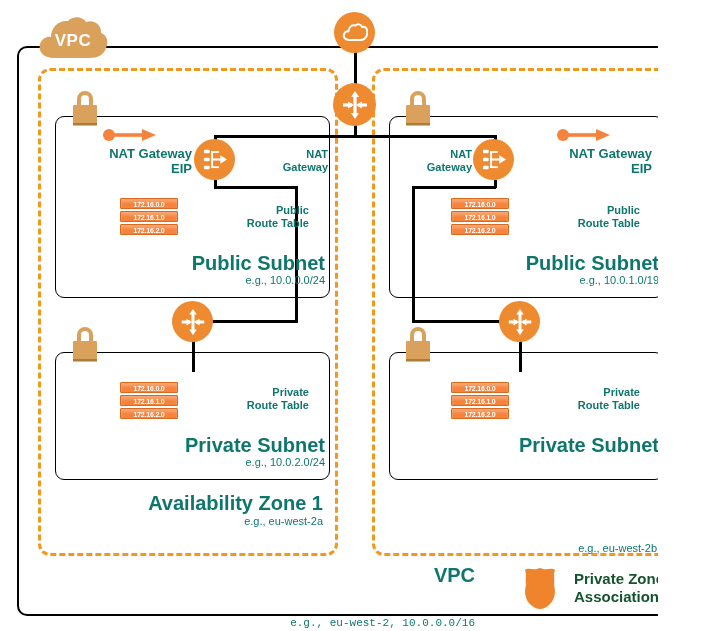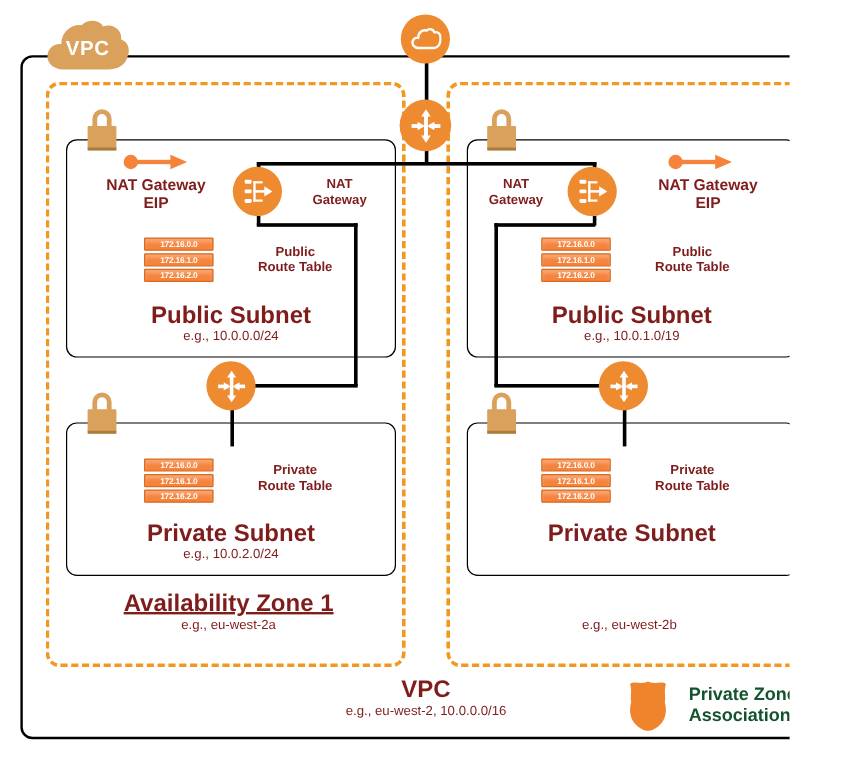--- a/index.html
+++ b/index.html
@@ -57,22 +57,22 @@
   .wire {
     position: absolute;
     background: #000000;
   }
   .wire-h { height: 2.6px; }
   .wire-v { width: 2.6px; }
 
   
   .lbl {
     position: absolute;
-    color: #7f1d1d;
-    text-align: center;
+    color: #0f766e;
+    text-align: right;
     line-height: 1.18;
     white-space: pre-line;
   }
   .lbl-bold  { font-weight: bold; }
   .t13 { font-size: 13px; }
   .t14 { font-size: 11px; }
   .t16 { font-size: 20px; }
   .circ-icon {
     position: absolute;
     border-radius: 50%;
@@ -350,26 +350,26 @@
 
   <div class="lbl lbl-bold t14" style="left:183px; top:386px; width:126px;">Private
 Route Table</div>
   <div class="lbl lbl-bold t16" style="left:60px; top:434px; width:265px;">Private Subnet</div>
   <div class="lbl t14" style="left:60px; top:456px; width:265px;">e.g., 10.0.2.0/24</div>
 
   <div class="lbl lbl-bold t14" style="left:514px; top:386px; width:126px;">Private
 Route Table</div>
   <div class="lbl lbl-bold t16" style="left:394px; top:434px; width:265px;">Private Subnet</div>
 
-  <div class="lbl lbl-bold t16" style="left:58px; top:492px; width:265px;text-decoration:underline;">Availability Zone 1</div>
+  <div class="lbl lbl-bold t16" style="left:58px; top:492px; width:265px;">Availability Zone 1</div>
   <div class="lbl t14" style="left:58px; top:515px; width:265px;">e.g., eu-west-2a</div>
-  <div class="lbl t14" style="left:392px; top:515px; width:265px;">e.g., eu-west-2b</div>
+  <div class="lbl t14" style="left:392px; top:542px; width:265px;">e.g., eu-west-2b</div>
 
   <div class="lbl lbl-bold t16" style="left:235px; top:564px; width:240px;">VPC</div>
-  <div class="lbl t14" style="left:235px; top:587px; width:240px;">e.g., eu-west-2, 10.0.0.0/16</div>
+  <div class="lbl t14" style="left:235px; top:617px; width:240px;font-family:Liberation Mono, monospace;">e.g., eu-west-2, 10.0.0.0/16</div>
 
   <div class="legend-shield" style="left:519px; top:566px;">
     <svg width="42" height="44" viewBox="0 0 42 44">
       <path d="M6 4 C10 1 14 5 21 2 C28 5 32 1 36 4 C34 9 36 14 35 19
                C37 26 36 34 30 39 C26 42 24 43 21 43 C18 43 16 42 12 39
                C6 34 5 26 7 19 C6 14 8 9 6 4 Z" fill="#F0842C"></path>
     </svg>
   </div>
   <div class="legend-text" style="left:574px; top:570px; width:130px;">Private Zone
 Association</div>

